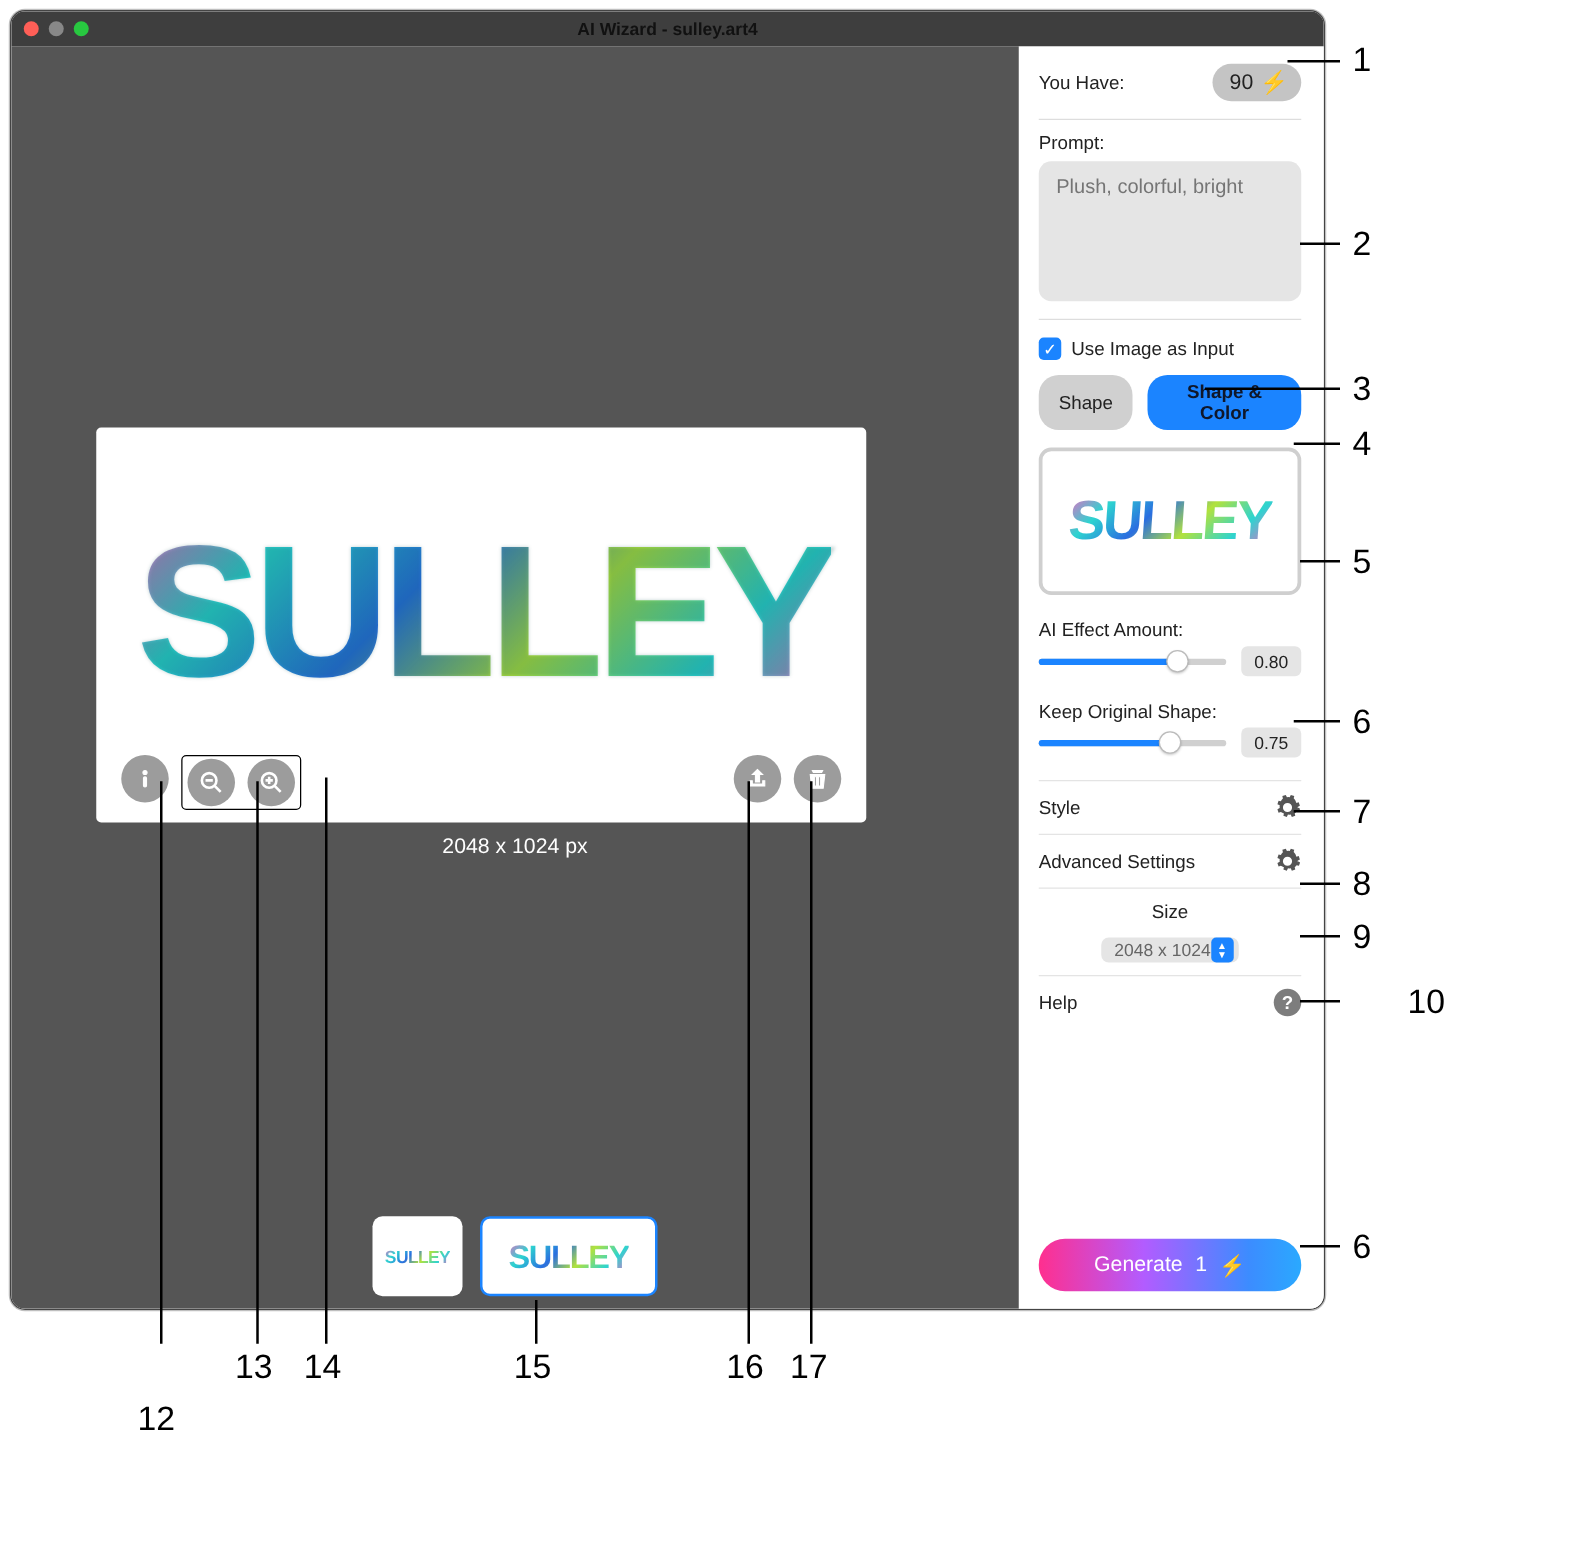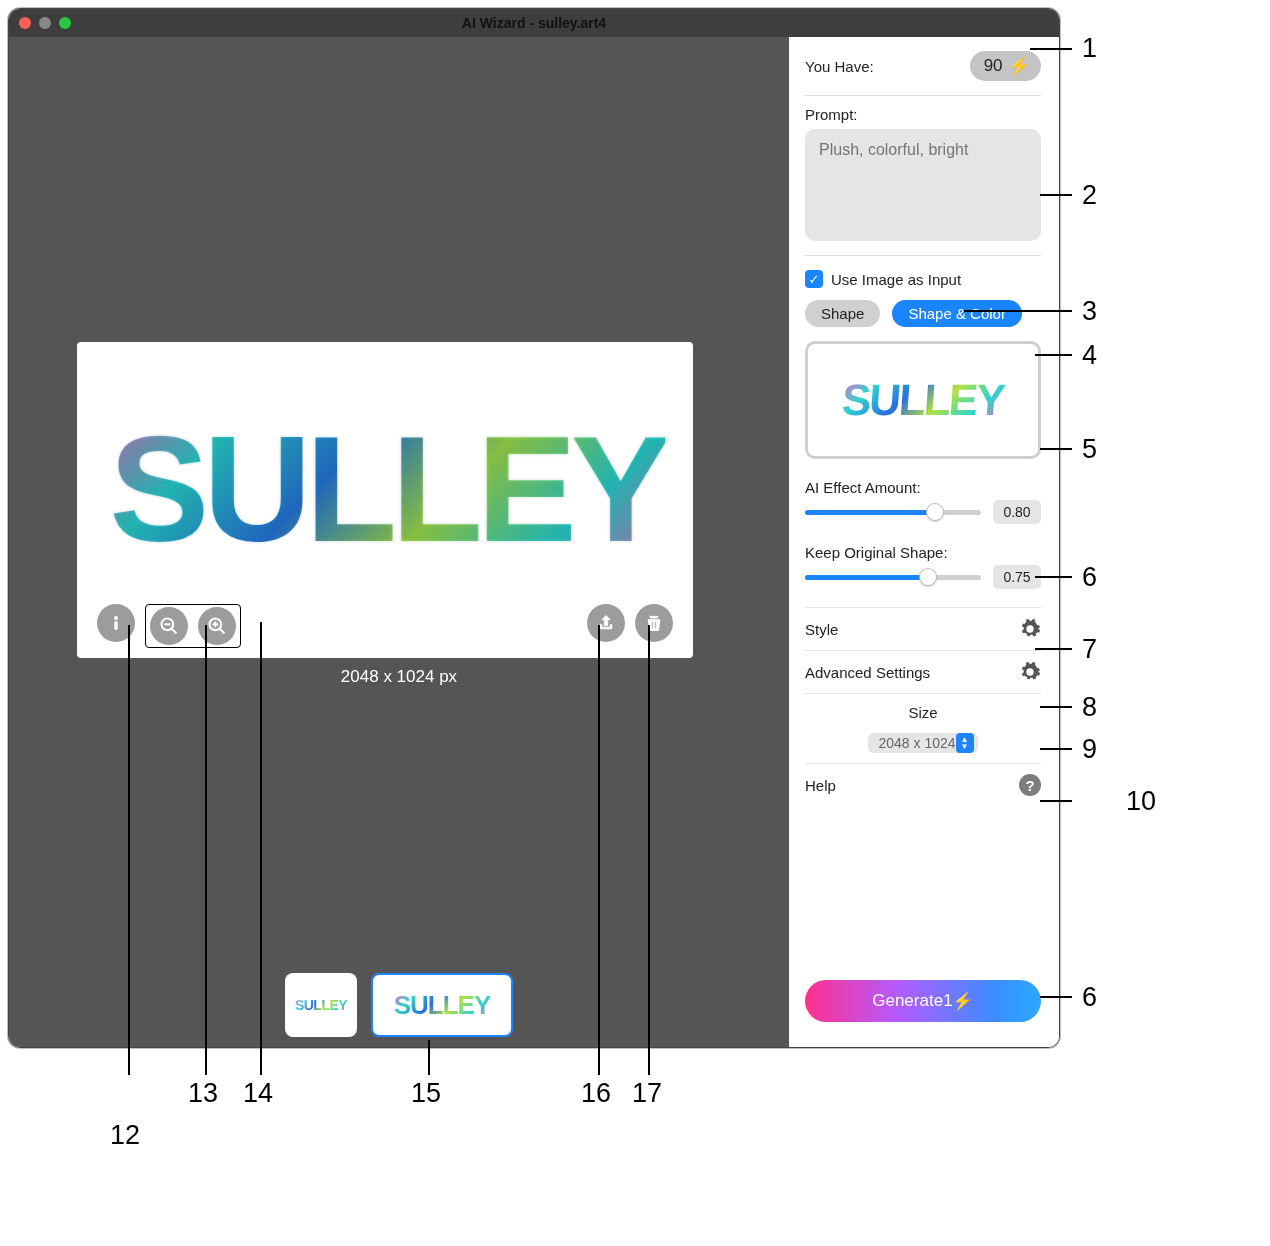--- a/index.html
+++ b/index.html
@@ -99,22 +99,22 @@
     -webkit-background-clip: text; background-clip: text; color: transparent;
   }
   .thumb.big { width: 142px; border: 2.5px solid #1b84ff; }
   .thumb.big span {
     font-size: 26px; letter-spacing: -1px;
     background: linear-gradient(135deg,#ff5fc2,#2dd4d0,#2a6ee0,#b2e23d,#2dd4d0,#ff5fc2);
     -webkit-background-clip: text; background-clip: text; color: transparent;
   }
   
   .side {
-    width: 270px; background: #fff;
-    padding: 14px 18px 25px 16px;
+    width: 244px; background: #fff;
+    padding: 14px 18px 14px 16px;
     font-size: 15px; color: #222;
     display: flex; flex-direction: column; gap: 0;
   }
   .row { display: flex; justify-content: space-between; align-items: center; }
   .hr { border: none; border-top: 1px solid #ddd; margin: 14px 0 10px; }
   .credit-pill {
     background: #c4c4c4; border-radius: 16px; padding: 4px 10px 4px 14px;
     display: flex; align-items: center; gap: 6px; font-size: 17px; font-weight: 500;
   }
   .bolt { color: #a040ff; font-size: 18px; }
@@ -129,21 +129,21 @@
     width: 18px; height: 18px; border-radius: 4px; background: #1b84ff;
     display: inline-flex; align-items: center; justify-content: center; color:#fff; font-size:13px;
   }
   .seg {
     display: flex; gap: 12px; margin-top: 12px;
   }
   .seg-btn {
     border: none; border-radius: 16px; padding: 5px 16px; font-size: 15px; cursor: pointer;
   }
   .seg-btn.inactive { background: #d0d0d0; color: #222; }
-  .seg-btn.active { background: #1b84ff; color: #ffffff; }
+  .seg-btn.active { background: #1b84ff; color: #0f172a; font-weight: bold; }
   .input-thumb {
     margin-top: 14px; height: 118px; border: 3px solid #cfcfcf; border-radius: 10px;
     background: #fff; display: flex; align-items: center; justify-content: center;
     padding: 6px;
   }
   .input-thumb span {
     font-family: "Arial Black", sans-serif; font-weight: 900; font-size: 44px; letter-spacing: -2px;
     background: linear-gradient(135deg,#ff5fc2,#2dd4d0,#2a6ee0,#b2e23d,#2dd4d0,#ff5fc2);
     -webkit-background-clip: text; background-clip: text; color: transparent;
     transform: skewX(-4deg);
@@ -182,21 +182,21 @@
   .help-icon {
     width: 22px; height: 22px; border-radius: 50%; background: #7d7d7d;
     color: #fff; display: flex; align-items: center; justify-content: center; font-weight: 700; font-size: 15px;
     cursor: pointer;
   }
   .generate-btn {
     margin-top: auto;
     height: 42px; border: none; border-radius: 22px;
     background: linear-gradient(90deg,#ff2f8e 0%,#b25cff 40%,#3c8cff 80%,#2aa9ff 100%);
     color: #fff; font-size: 17px; font-weight: 500;
-    display: flex; align-items: center; justify-content: center; cursor: pointer;
+    display: flex; align-items: center; justify-content: center; gap: 10px; cursor: pointer;
   }
   
   .callout-layer { position: absolute; inset: 0; pointer-events: none; }
   .num {
     position: absolute; font-size: 27px; color: #000;
     font-family: -apple-system, sans-serif;
   }
   .lead {
     position: absolute; background: #000;
   }

